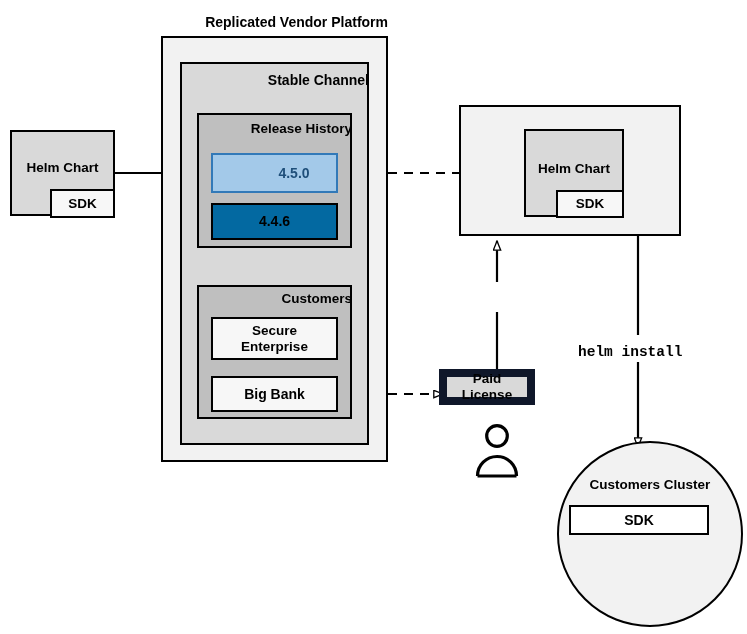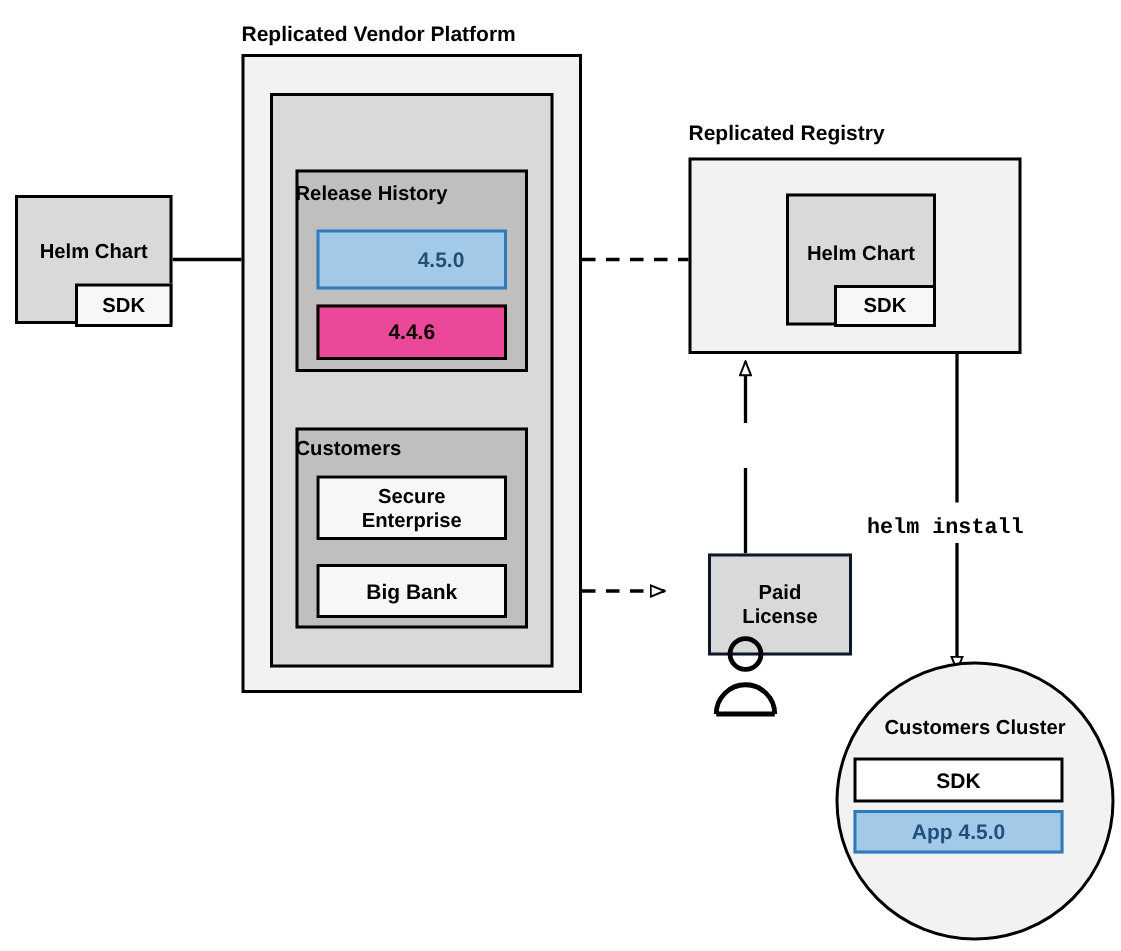--- a/index.html
+++ b/index.html
@@ -28,21 +28,21 @@
     justify-content: center;
     text-align: center;
     font-weight: bold;
     color: #000000;
     line-height: 1.18;
   }
   .lbl {
     position: absolute;
     font-weight: bold;
     color: #000000;
-    text-align: left;
+    text-align: right;
     white-space: nowrap;
   }
   .mono {
     font-family: "Liberation Mono", "DejaVu Sans Mono", monospace;
     font-weight: bold;
     letter-spacing: 0px;
   }
   
   #vendor-platform {
     left: 161px; top: 36px; width: 227px; height: 426px;
@@ -75,21 +75,21 @@
   #rel-450 {
     left: 211px; top: 153px; width: 127px; height: 40px;
     background: #a3c9e9;
     border: 2px solid #3279b8;
     color: #1f4f7a;
     font-size: 14px;
     padding-left: 39px;
   }
   #rel-446 {
     left: 211px; top: 203px; width: 127px; height: 37px;
-    background: #ec4899;
+    background: #0369a1;
     border: 2px solid #000000;
     font-size: 14px;
   }
   #cust-secure {
     left: 211px; top: 317px; width: 127px; height: 43px;
     background: #f7f7f7;
     border: 2px solid #000000;
     font-size: 13.5px;
   }
   #cust-bigbank {
@@ -128,23 +128,23 @@
     padding-top: 30px;
   }
   #sdk-registry {
     left: 556px; top: 190px; width: 68px; height: 28px;
     background: #f7f7f7;
     border: 2px solid #000000;
     font-size: 13.5px;
   }
   
   #paid-license {
-    left: 472px; top: 369px; width: 96px; height: 68px;
-    background: #d9d9d9;
-    border: 2px solid #0f172a;
+    left: 439px; top: 369px; width: 96px; height: 36px;
+    background: #d9d9d9;
+    border: 8px solid #0f172a;
     font-size: 13.5px;
   }
   
   #k8s-circle {
     left: 557px; top: 441px; width: 186px; height: 186px;
     background: #f2f2f2;
     border: 2px solid #000000;
     border-radius: 50%;
   }
   #k8s-title {
@@ -231,20 +231,21 @@
   </div>
   <div class="node" id="sdk-left">
     <span>SDK</span>
   </div>
 
   <div class="lbl" id="title-vendor">Replicated Vendor Platform</div>
 
   <div class="node" id="vendor-platform"></div>
 
   <div class="node" id="stable-channel"></div>
+  <div class="lbl" id="title-stable">Stable Channel</div>
 
   <div class="node" id="release-history"></div>
   <div class="lbl" id="title-release">Release History</div>
 
   <div class="node" id="rel-450">
     <span>4.5.0</span>
   </div>
   <div class="node" id="rel-446">
     <span>4.4.6</span>
   </div>
@@ -255,21 +256,20 @@
   <div class="node" id="cust-bigbank">
     <span>Big Bank</span>
   </div>
   <div class="node" id="cust-secure">
     <span>
       <span>Secure</span><br>
       <span>Enterprise</span>
     </span>
   </div>
 
-  <div class="lbl" id="title-registry">Replicated Registry</div>
   <div class="node" id="registry-box"></div>
   <div class="node" id="helm-registry">
     <span>Helm Chart</span>
   </div>
   <div class="node" id="sdk-registry">
     <span>SDK</span>
   </div>
 
   <div class="node" id="paid-license">
     <span>
@@ -285,17 +285,14 @@
   </svg>
 
   <div class="lbl mono" id="cmd-install">helm install</div>
 
   <div class="node" id="k8s-circle">
     <div class="container-title" id="k8s-title">Customers Cluster</div>
   </div>
   <div class="node" id="k8s-sdk">
     <span>SDK</span>
   </div>
-  <div class="node" id="k8s-app">
-    <span>App 4.5.0</span>
-  </div>
 
 </div>
 
 </body></html>

